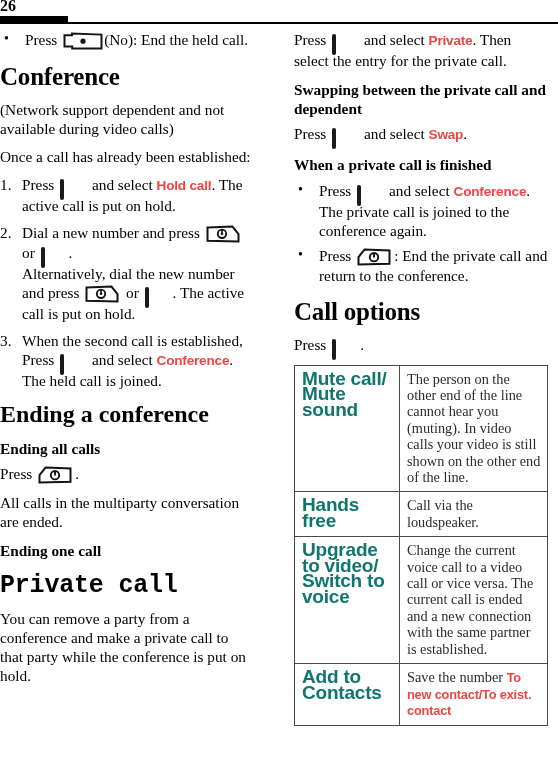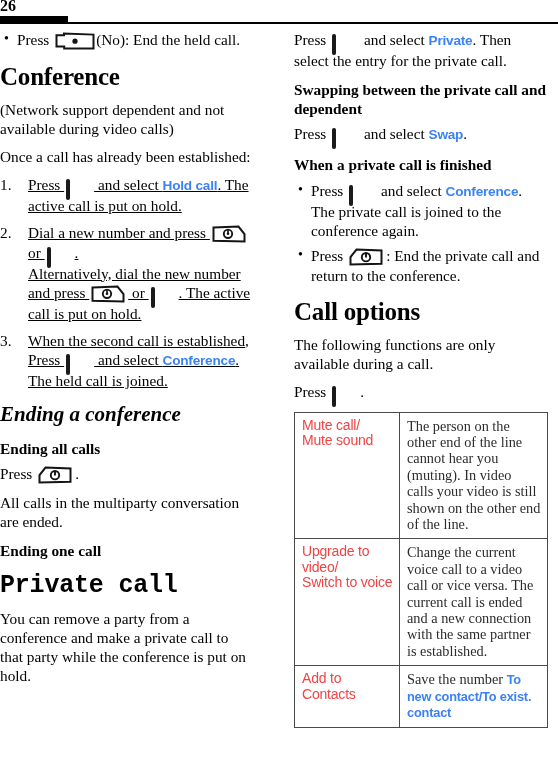--- a/index.html
+++ b/index.html
@@ -33,50 +33,49 @@
   
   p{margin:0 0 9px 0;font-size:15.3px;line-height:19px;}
   .h1{
     font-family:"Liberation Serif",serif;
     font-weight:bold;font-size:25px;line-height:28px;
     margin:13px 0 9px 0;letter-spacing:-0.2px;
   }
   .h1.tight{margin-top:11px;font-family:Liberation Mono, monospace;}
   .h2{
     font-family:"Liberation Serif",serif;
-    font-weight:bold;font-size:21px;line-height:21px;
+    font-weight:bold;font-size:24px;line-height:21px;
     margin:13px 0 15px 0;
-    font-style:italic;
   }
   .h3{
     font-family:"Liberation Serif",serif;
     font-weight:bold;font-size:15.3px;line-height:18.5px;
     margin:11px 0 6px 0;
   }
 
   
   .mi{
     font-family:"Liberation Sans","DejaVu Sans",sans-serif;
-    font-weight:bold;font-size:13.6px;color:#3b82f6;
+    font-weight:bold;font-size:13.6px;color:#ef4444;
     letter-spacing:-0.2px;
   }
 
   
   ul.bul{list-style:none;margin:0 0 9px 0;padding:0;}
   ul.bul>li{
-    position:relative;padding-left:17px;font-size:15.3px;line-height:19px;
+    position:relative;padding-left:25px;font-size:15.3px;line-height:19px;
     margin-bottom:6px;
   }
   ul.bul>li:before{
     content:"\2022";position:absolute;left:4px;top:-1px;font-size:14px;
   }
   ol.num{list-style:none;margin:0 0 9px 0;padding:0;counter-reset:n;}
   ol.num>li{
-    position:relative;padding-left:28px;font-size:15.3px;line-height:19.5px;
-    margin-bottom:7px;counter-increment:n;text-decoration:underline;
+    position:relative;padding-left:22px;font-size:15.3px;line-height:19.5px;
+    margin-bottom:7px;counter-increment:n;
   }
   ol.num>li:before{
     content:counter(n) ".";position:absolute;left:0;top:0;
     font-size:15.3px;
   }
 
   
   .key{display:inline-block;vertical-align:-5px;position:relative;}
 
   
@@ -104,21 +103,21 @@
     table-layout:fixed;
   }
   table.opts td{
     border:1px solid #4a4a4a;
     vertical-align:top;
     padding:5px 6px 6px 7px;
   }
   td.c1{
     width:91px;
     font-family:"Liberation Sans","DejaVu Sans",sans-serif;
-    font-weight:normal;font-size:14px;line-height:15.5px;color:#ef4444;
+    font-weight:bold;font-size:19px;line-height:15.5px;color:#0f766e;
     letter-spacing:-0.2px;
   }
   td.c2{
     font-family:"Liberation Serif",serif;
     font-size:14.3px;line-height:16.4px;color:#2c2c2c;
   }
   td.c2 .mi{font-size:12.8px;line-height:15.6px;}
 </style>
 </head>
 <body>
@@ -192,29 +191,32 @@
     <ul class="bul">
       <li><span>Press </span><span class="key key-soft"><span class="shape"></span></span><span> and select </span><span class="mi">Conference</span><span>. The private call is joined to the conference again.</span></li>
       <li><span>Press </span><span class="key key-end"><svg width="34" height="18" viewBox="0 0 34 18">
               <path d="M7.5 1.6 L32.5 2.4 L32.5 15.8 L1.5 16.4 L1.5 9 Z" fill="#ffffff" stroke="#141414" stroke-width="2" stroke-linejoin="miter"></path>
               <circle cx="17" cy="9.2" r="4.2" fill="none" stroke="#141414" stroke-width="1.9"></circle>
               <path d="M17 9.6 L17 5.6" stroke="#141414" stroke-width="1.9"></path>
             </svg></span><span>: End the private call and return to the conference.</span></li>
     </ul>
 
     <div class="h1">Call options</div>
-    <p>The following functions are only available during a call.</p>
 
     <p><span>Press </span><span class="key key-soft"><span class="shape"></span></span><span>.</span></p>
 
     <table class="opts">
       <tbody>
         <tr>
           <td class="c1">Mute call/<br>Mute sound</td>
           <td class="c2">The person on the other end of the line cannot hear you (muting). In video calls your video is still shown on the other end of the line.</td>
+        </tr>
+        <tr>
+          <td class="c1">Hands free</td>
+          <td class="c2">Call via the loudspeaker.</td>
         </tr>
         <tr>
           <td class="c1">Upgrade to video/<br>Switch to voice</td>
           <td class="c2">Change the current voice call to a video call or vice versa. The current call is ended and a new connection with the same partner is established.</td>
         </tr>
         <tr>
           <td class="c1">Add to Contacts</td>
           <td class="c2"><span>Save the number </span><span class="mi">To new contact/To exist. contact</span></td>
         </tr>
 

